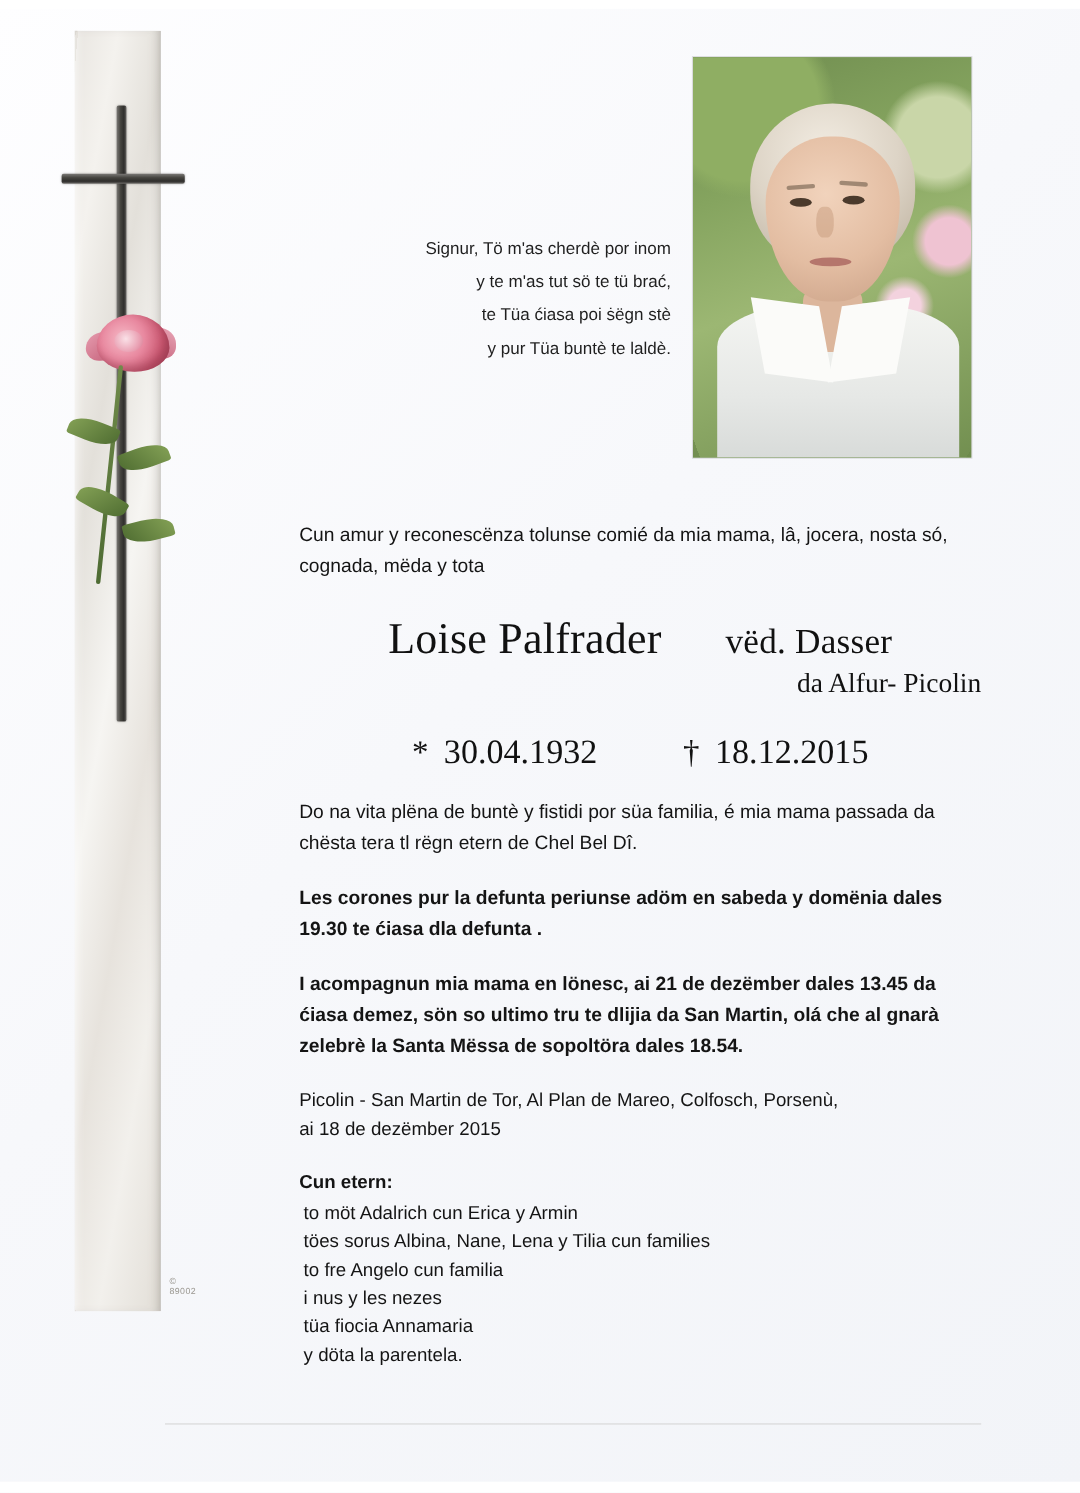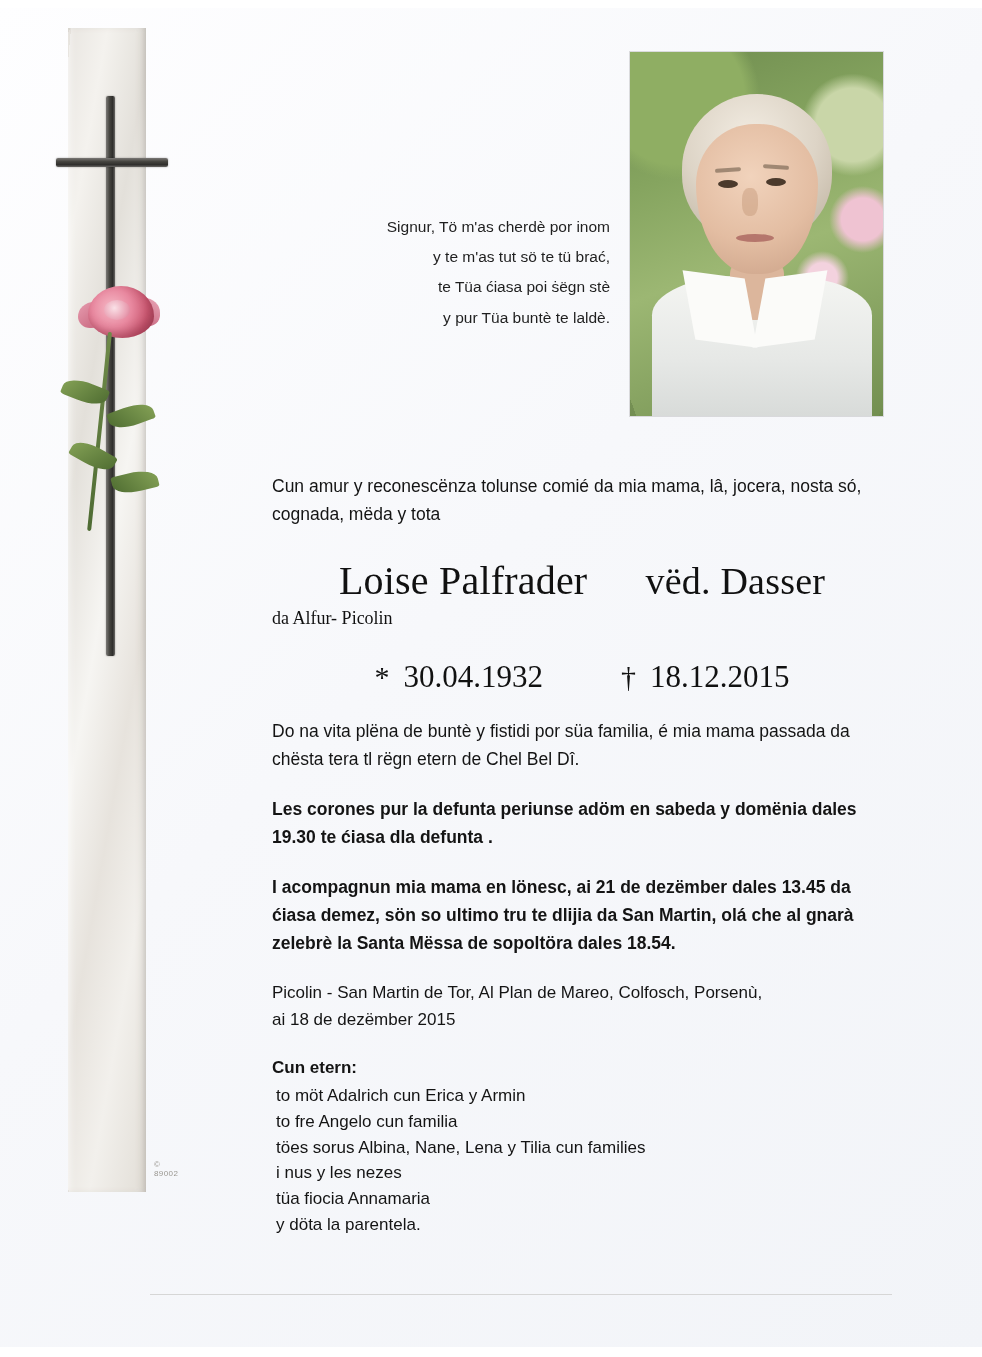--- a/index.html
+++ b/index.html
@@ -268,27 +268,27 @@
   .name {
     margin-top: 28px;
     text-align: center;
     font-family: "Liberation Serif", serif;
     font-size: 40px;
     letter-spacing: .2px;
     color: #111;
     white-space: nowrap;
   }
   .name .ved {
-    font-size: 38px;
+    font-size: 32px;
     margin-left: 48px;
   }
   .origin {
-    text-align: left;
+    text-align: right;
     font-family: "Liberation Serif", serif;
-    font-size: 18px;
+    font-size: 25px;
     margin-top: 4px;
     color: #111;
   }
 
   .dates {
     margin-top: 30px;
     display: flex;
     justify-content: center;
     gap: 78px;
     font-family: "Liberation Serif", serif;
@@ -431,22 +431,22 @@
     <div class="para bold">I acompagnun mia mama en lönesc, ai 21 de dezëmber dales 13.45 da ćiasa demez, sön so ultimo tru te dlijia da San Martin, olá che al gnarà zelebrè la Santa Mëssa de sopoltöra dales 18.54.</div>
 
     <div class="para small">
       <div>Picolin - San Martin de Tor,  Al Plan de Mareo,  Colfosch,  Porsenù,</div>
       <div>ai 18 de dezëmber  2015</div>
     </div>
 
     <div class="family">
       <div class="head">Cun etern:</div>
       <div class="line">to möt Adalrich cun Erica y Armin</div>
+      <div class="line">töes sorus Albina, Nane, Lena y Tilia cun families</div>
       <div class="line">to fre Angelo cun familia</div>
-      <div class="line">töes sorus Albina, Nane, Lena y Tilia cun families</div>
       <div class="line">i nus y les nezes</div>
       <div class="line">tüa fiocia Annamaria</div>
       <div class="line">y döta la parentela.</div>
     </div>
   </div>
 
   <div class="footer-rule"></div>
 
 
 </div>

